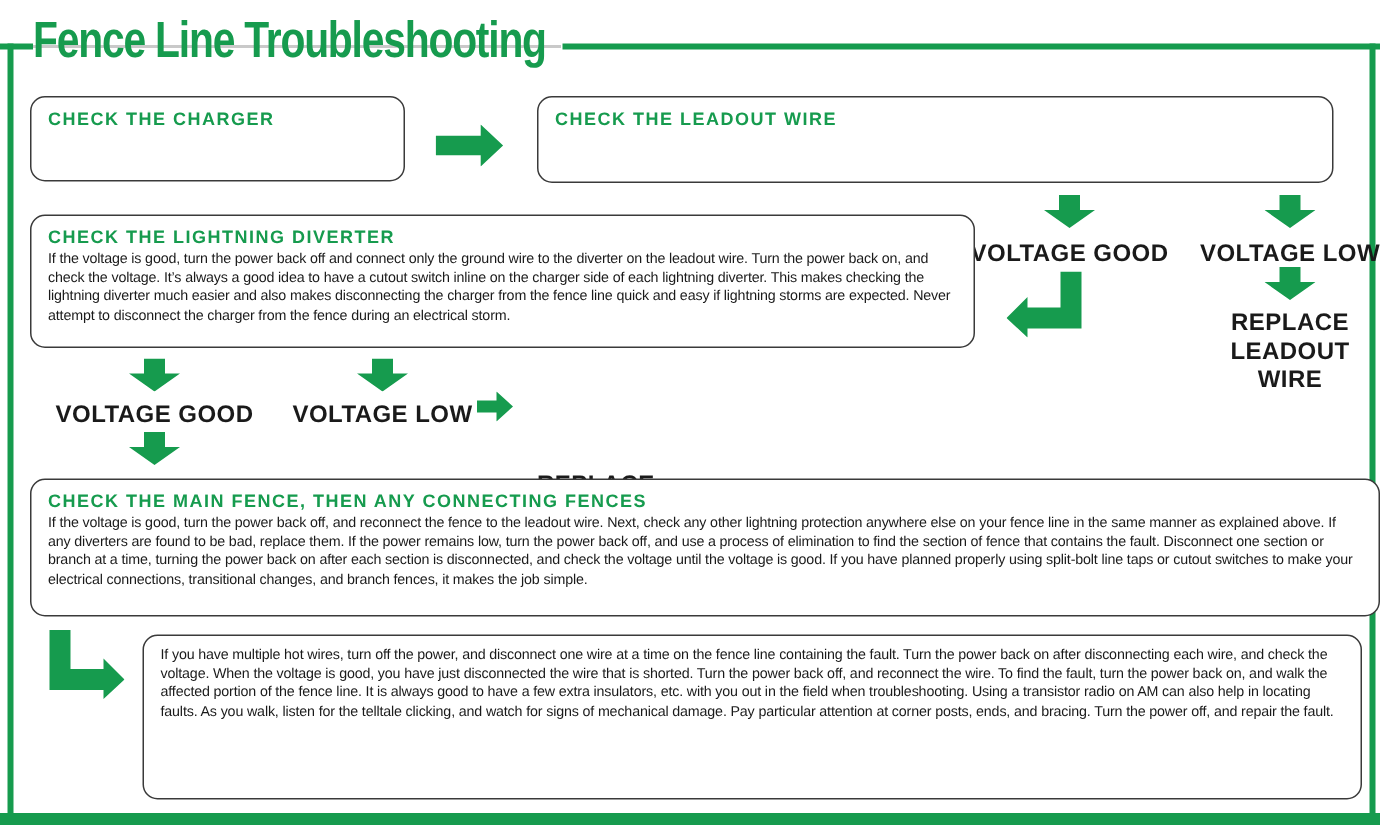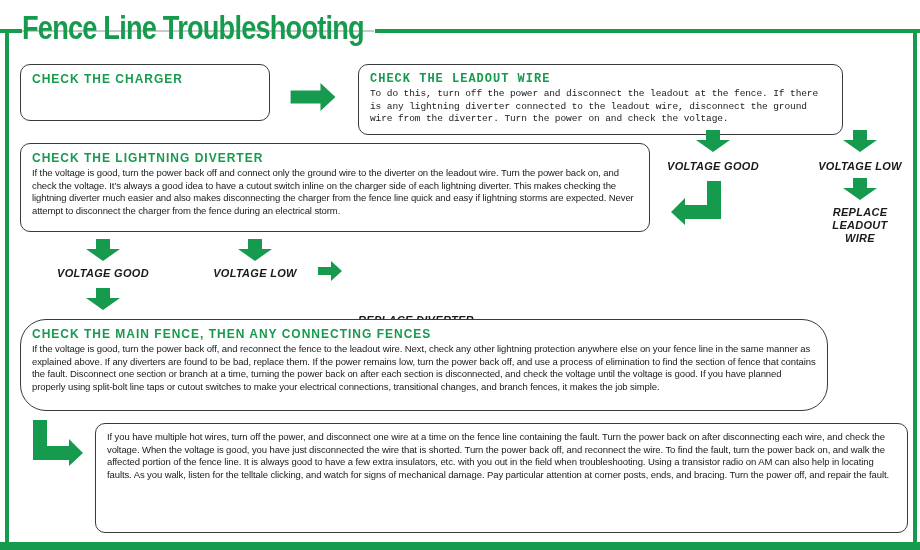--- a/index.html
+++ b/index.html
@@ -29,21 +29,21 @@
     color:var(--green); font-weight:700; font-size:12px;
     letter-spacing:1px; margin-bottom:2px; white-space:nowrap;
   }
   .box-body {
     color:var(--ink); font-size:9.5px; letter-spacing:-0.1px; line-height:1.34;
   }
 
   
   .flow-label {
     position:absolute; color:var(--ink); font-weight:700;
-    font-size:11px; letter-spacing:0.3px; text-align:center; line-height:1.2;font-style:italic;
+    font-size:16px; letter-spacing:0.3px; text-align:center; line-height:1.2;
   }
 
   .arrow { position:absolute; color:var(--green); }
   .arrow svg { display:block; }
 </style>
 </head>
 <body>
 
 <div class="canvas">
 
@@ -58,23 +58,22 @@
   <div class="box" style="left:20px; top:64px; width:250px; min-height:57px;">
     <div class="box-heading">CHECK THE CHARGER</div>
   </div>
 
   <div class="arrow" style="left:288px; top:83px;">
     <svg width="50" height="28" viewBox="0 0 48 30">
         <polygon fill="currentColor" points="0,8 32,8 32,0 48,15 32,30 32,22 0,22"></polygon>
       </svg>
   </div>
 
-  <div class="box" style="left:358px; top:64px; width:485px; min-height:58px;font-family:Liberation Mono, monospace;">
+  <div class="box" style="left:358px; top:64px; width:531px; min-height:58px;">
     <div class="box-heading">CHECK THE LEADOUT WIRE</div>
-    <div class="box-body">To do this, turn off the power and disconnect the leadout at the fence. If there is any lightning diverter connected to the leadout wire, disconnect the ground wire from the diverter. Turn the power on and check the voltage.</div>
   </div>
 
   <div class="arrow" style="left:696px; top:130px;">
     <svg width="34" height="22" viewBox="0 0 34 22">
         <polygon fill="currentColor" points="10,0 24,0 24,10 34,10 17,22 0,10 10,10"></polygon>
       </svg>
   </div>
   <div class="flow-label" style="left:643px; top:160px; width:140px;">VOLTAGE GOOD</div>
   <div class="arrow" style="left:671px; top:181px;">
     <svg width="52" height="44" viewBox="0 0 52 44">
@@ -118,21 +117,21 @@
       </svg>
   </div>
   <div class="flow-label" style="left:185px; top:267px; width:140px;">VOLTAGE LOW</div>
   <div class="arrow" style="left:318px; top:261px;">
     <svg width="24" height="20" viewBox="0 0 24 20">
         <polygon fill="currentColor" points="0,6 13,6 13,0 24,10 13,20 13,14 0,14"></polygon>
       </svg>
   </div>
   <div class="flow-label" style="left:358px; top:267px; width:160px; text-align:left;margin-top:47px;">REPLACE DIVERTER</div>
 
-  <div class="box" style="left:20px; top:319px; width:808px; min-height:92px;border-radius:26px;">
+  <div class="box" style="left:20px; top:319px; width:900px; min-height:92px;">
     <div class="box-heading">CHECK THE MAIN FENCE, THEN ANY CONNECTING FENCES</div>
     <div class="box-body">If the voltage is good, turn the power back off, and reconnect the fence to the leadout wire. Next, check any other lightning protection anywhere else on your fence line in the same manner as explained above. If any diverters are found to be bad, replace them. If the power remains low, turn the power back off, and use a process of elimination to find the section of fence that contains the fault. Disconnect one section or branch at a time, turning the power back on after each section is disconnected, and check the voltage until the voltage is good. If you have planned properly using split-bolt line taps or cutout switches to make your electrical connections, transitional changes, and branch fences, it makes the job simple.</div>
   </div>
 
   <div class="arrow" style="left:31px; top:420px;">
     <svg width="52" height="46" viewBox="0 0 52 46">
         <polygon fill="currentColor" points="2,0 16,0 16,26 38,26 38,19 52,33 38,46 38,40 2,40"></polygon>
       </svg>
   </div>
 

